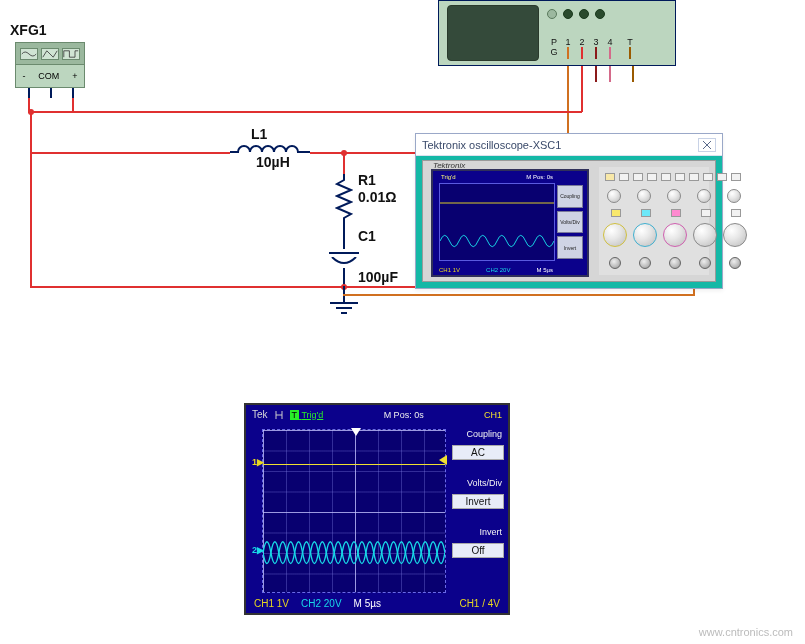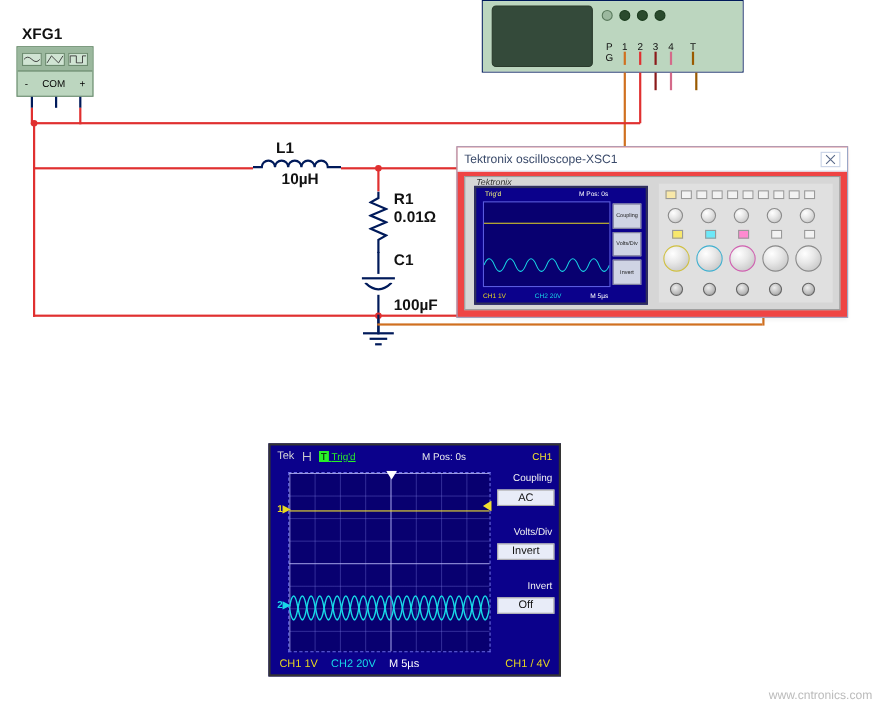--- a/index.html
+++ b/index.html
@@ -124,22 +124,22 @@
     position: absolute; left: 330px; top: 302px;
     width: 28px; height: 20px;
   }
   .ground .l1 { position: absolute; left: 0; top: 0; width: 28px; height: 2px; background: #001a5a; }
   .ground .l2 { position: absolute; left: 6px; top: 5px; width: 16px; height: 2px; background: #001a5a; }
   .ground .l3 { position: absolute; left: 11px; top: 10px; width: 6px; height: 2px; background: #001a5a; }
 
   
   .scope-win {
     position: absolute; left: 415px; top: 133px;
-    width: 356px; height: 156px;
-    background: #ef4444;
+    width: 308px; height: 156px;
+    background: #14b8a6;
     border: 1px solid #9aa8c8;
     box-shadow: 0 2px 4px rgba(0,0,0,0.06);
   }
   .scope-win .titlebar {
     height: 22px; background: #fff;
     border-bottom: 1px solid #dbe2ef;
     display: flex; align-items: center; justify-content: space-between;
     padding: 0 6px;
     font-size: 11px; color: #3a4a6a;
   }
@@ -265,21 +265,21 @@
   .watermark {
     position: absolute; right: 12px; bottom: 6px;
     font-size: 11px; color: #bbb;
   }
 </style>
 </head>
 <body>
 
 <div class="schematic-canvas"></div>
 
-<div class="label" style="left:20px; top:22px;">XFG1</div>
+<div class="label" style="left:10px; top:22px;">XFG1</div>
 <div class="xfg1">
   <div class="row1">
     <span class="wave-btn">
       <svg viewBox="0 0 20 10">
           <path d="M1 5 Q5 0 10 5 T19 5" stroke="#333" fill="none" stroke-width="1"></path>
         </svg>
     </span>
     <span class="wave-btn">
       <svg viewBox="0 0 20 10">
           <path d="M1 9 L6 1 L14 9 L19 1" stroke="#333" fill="none" stroke-width="1"></path>

